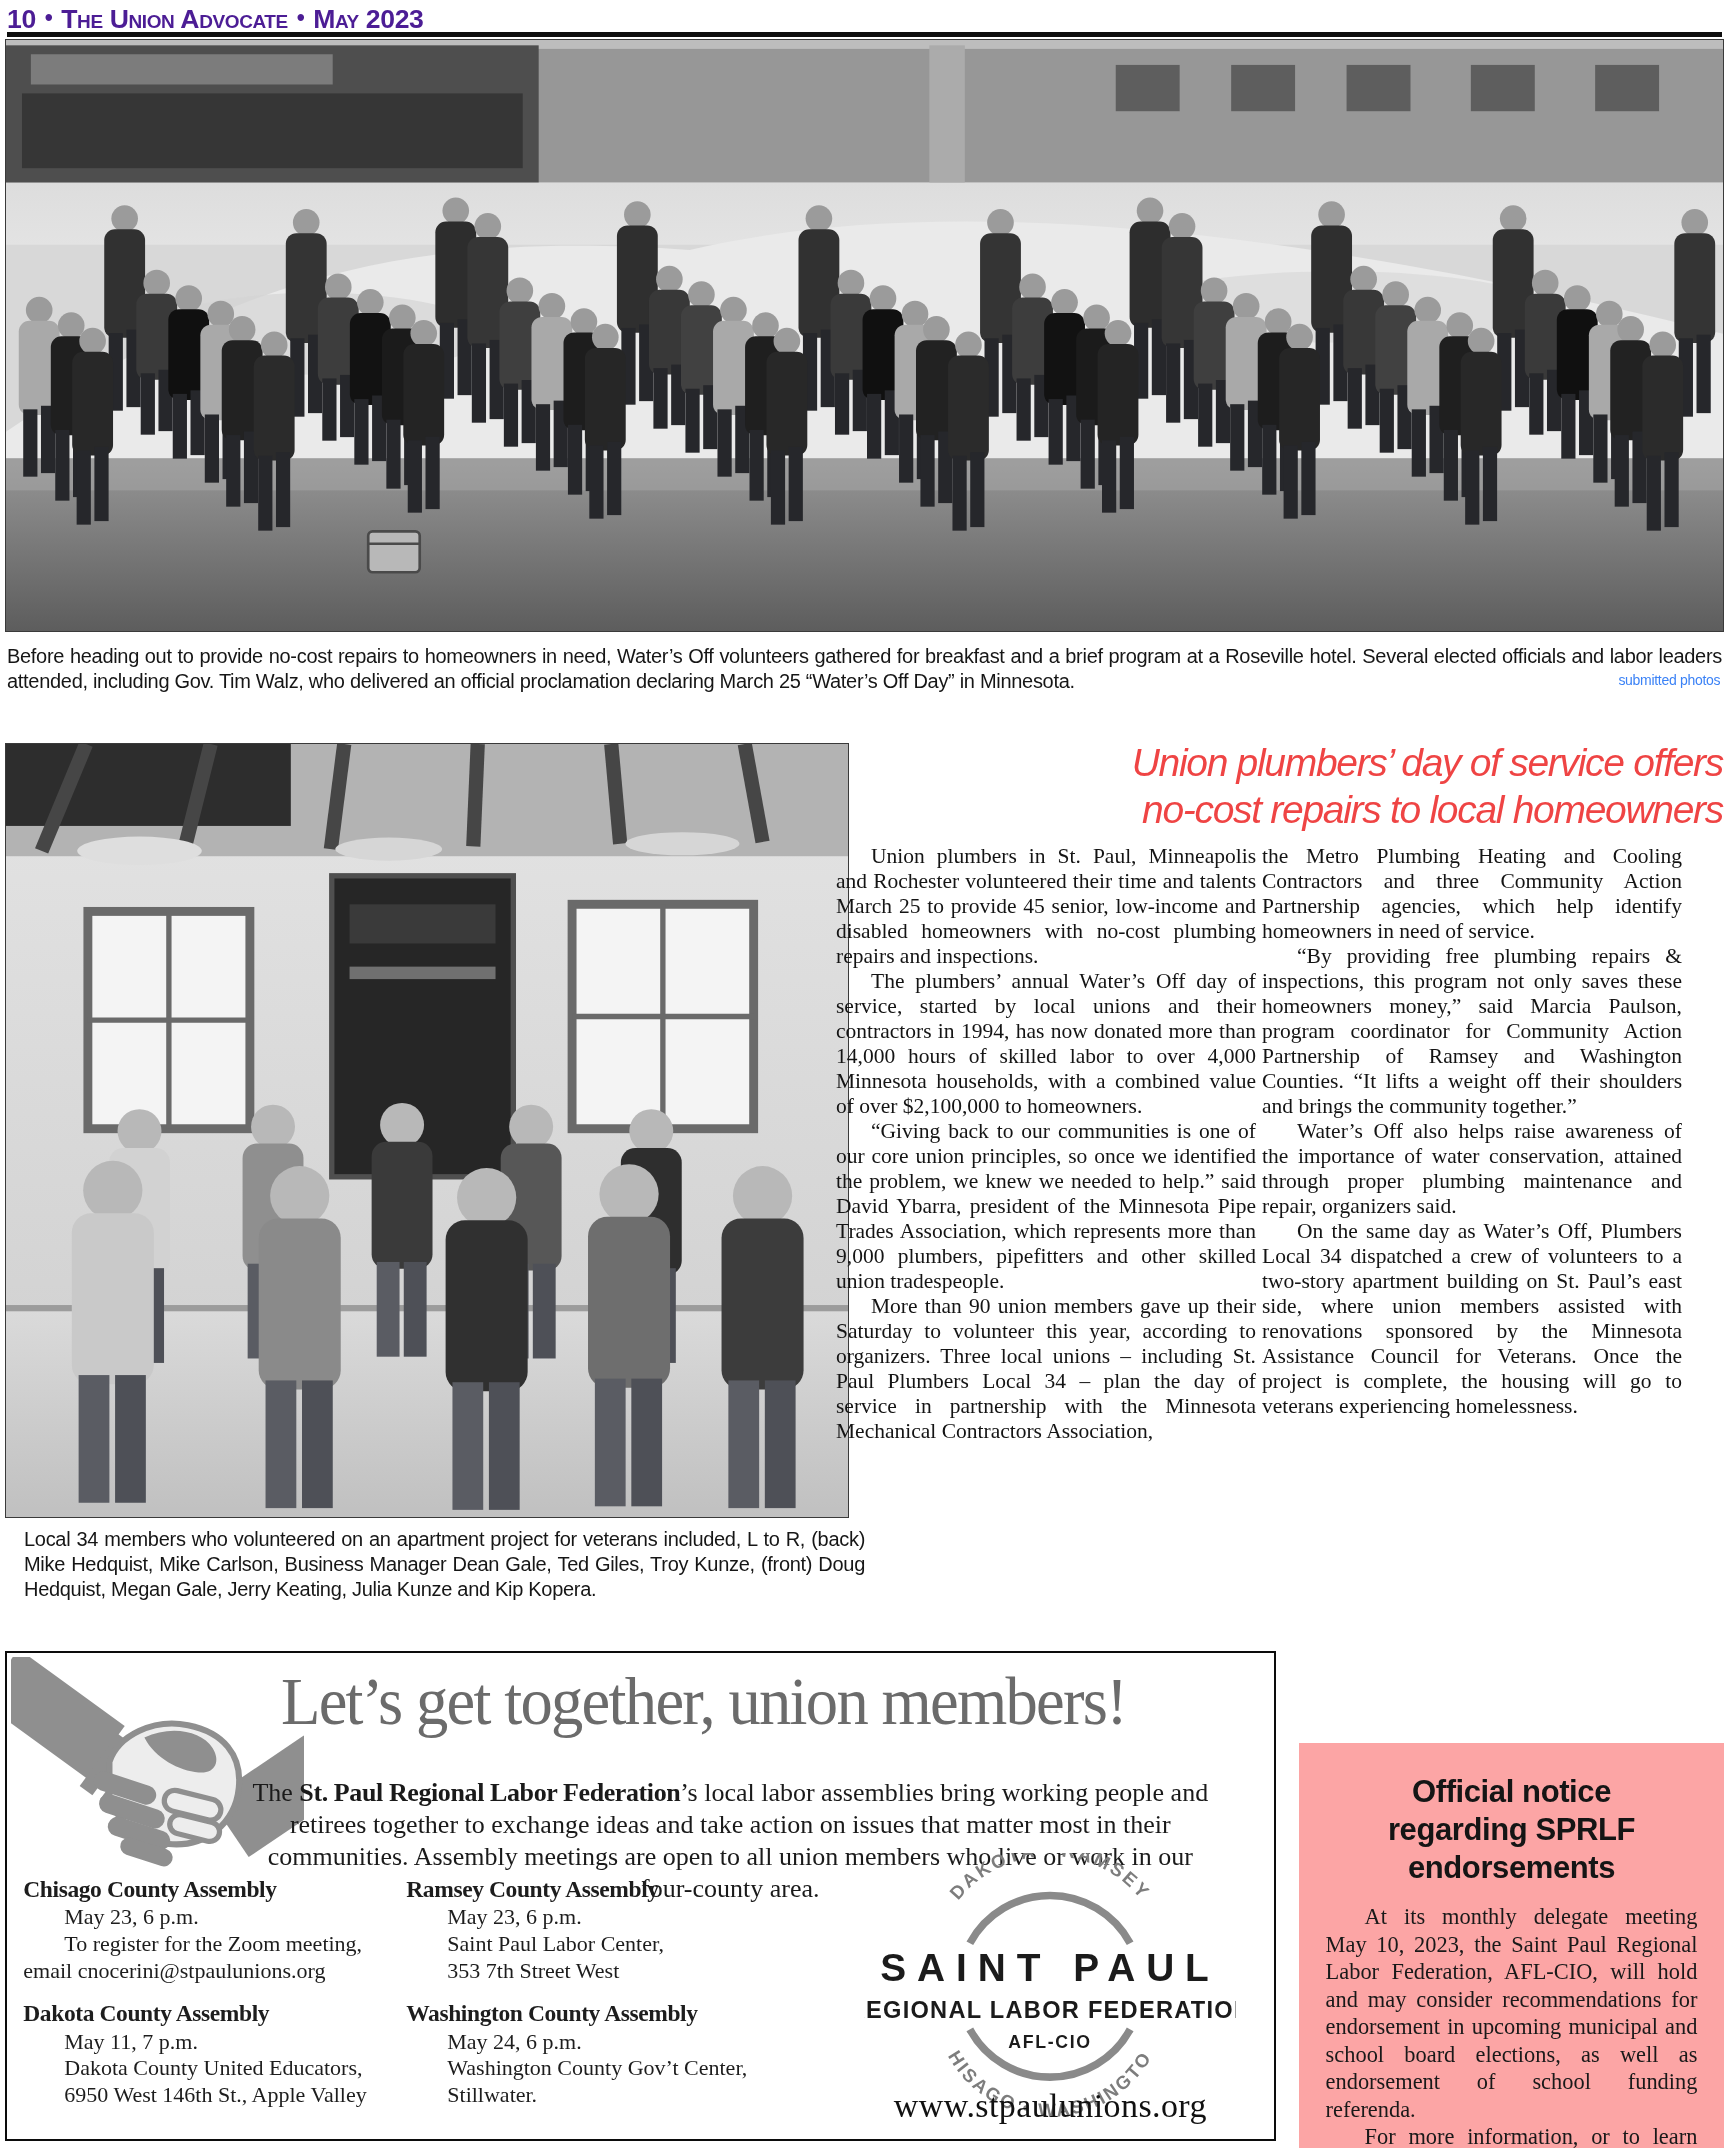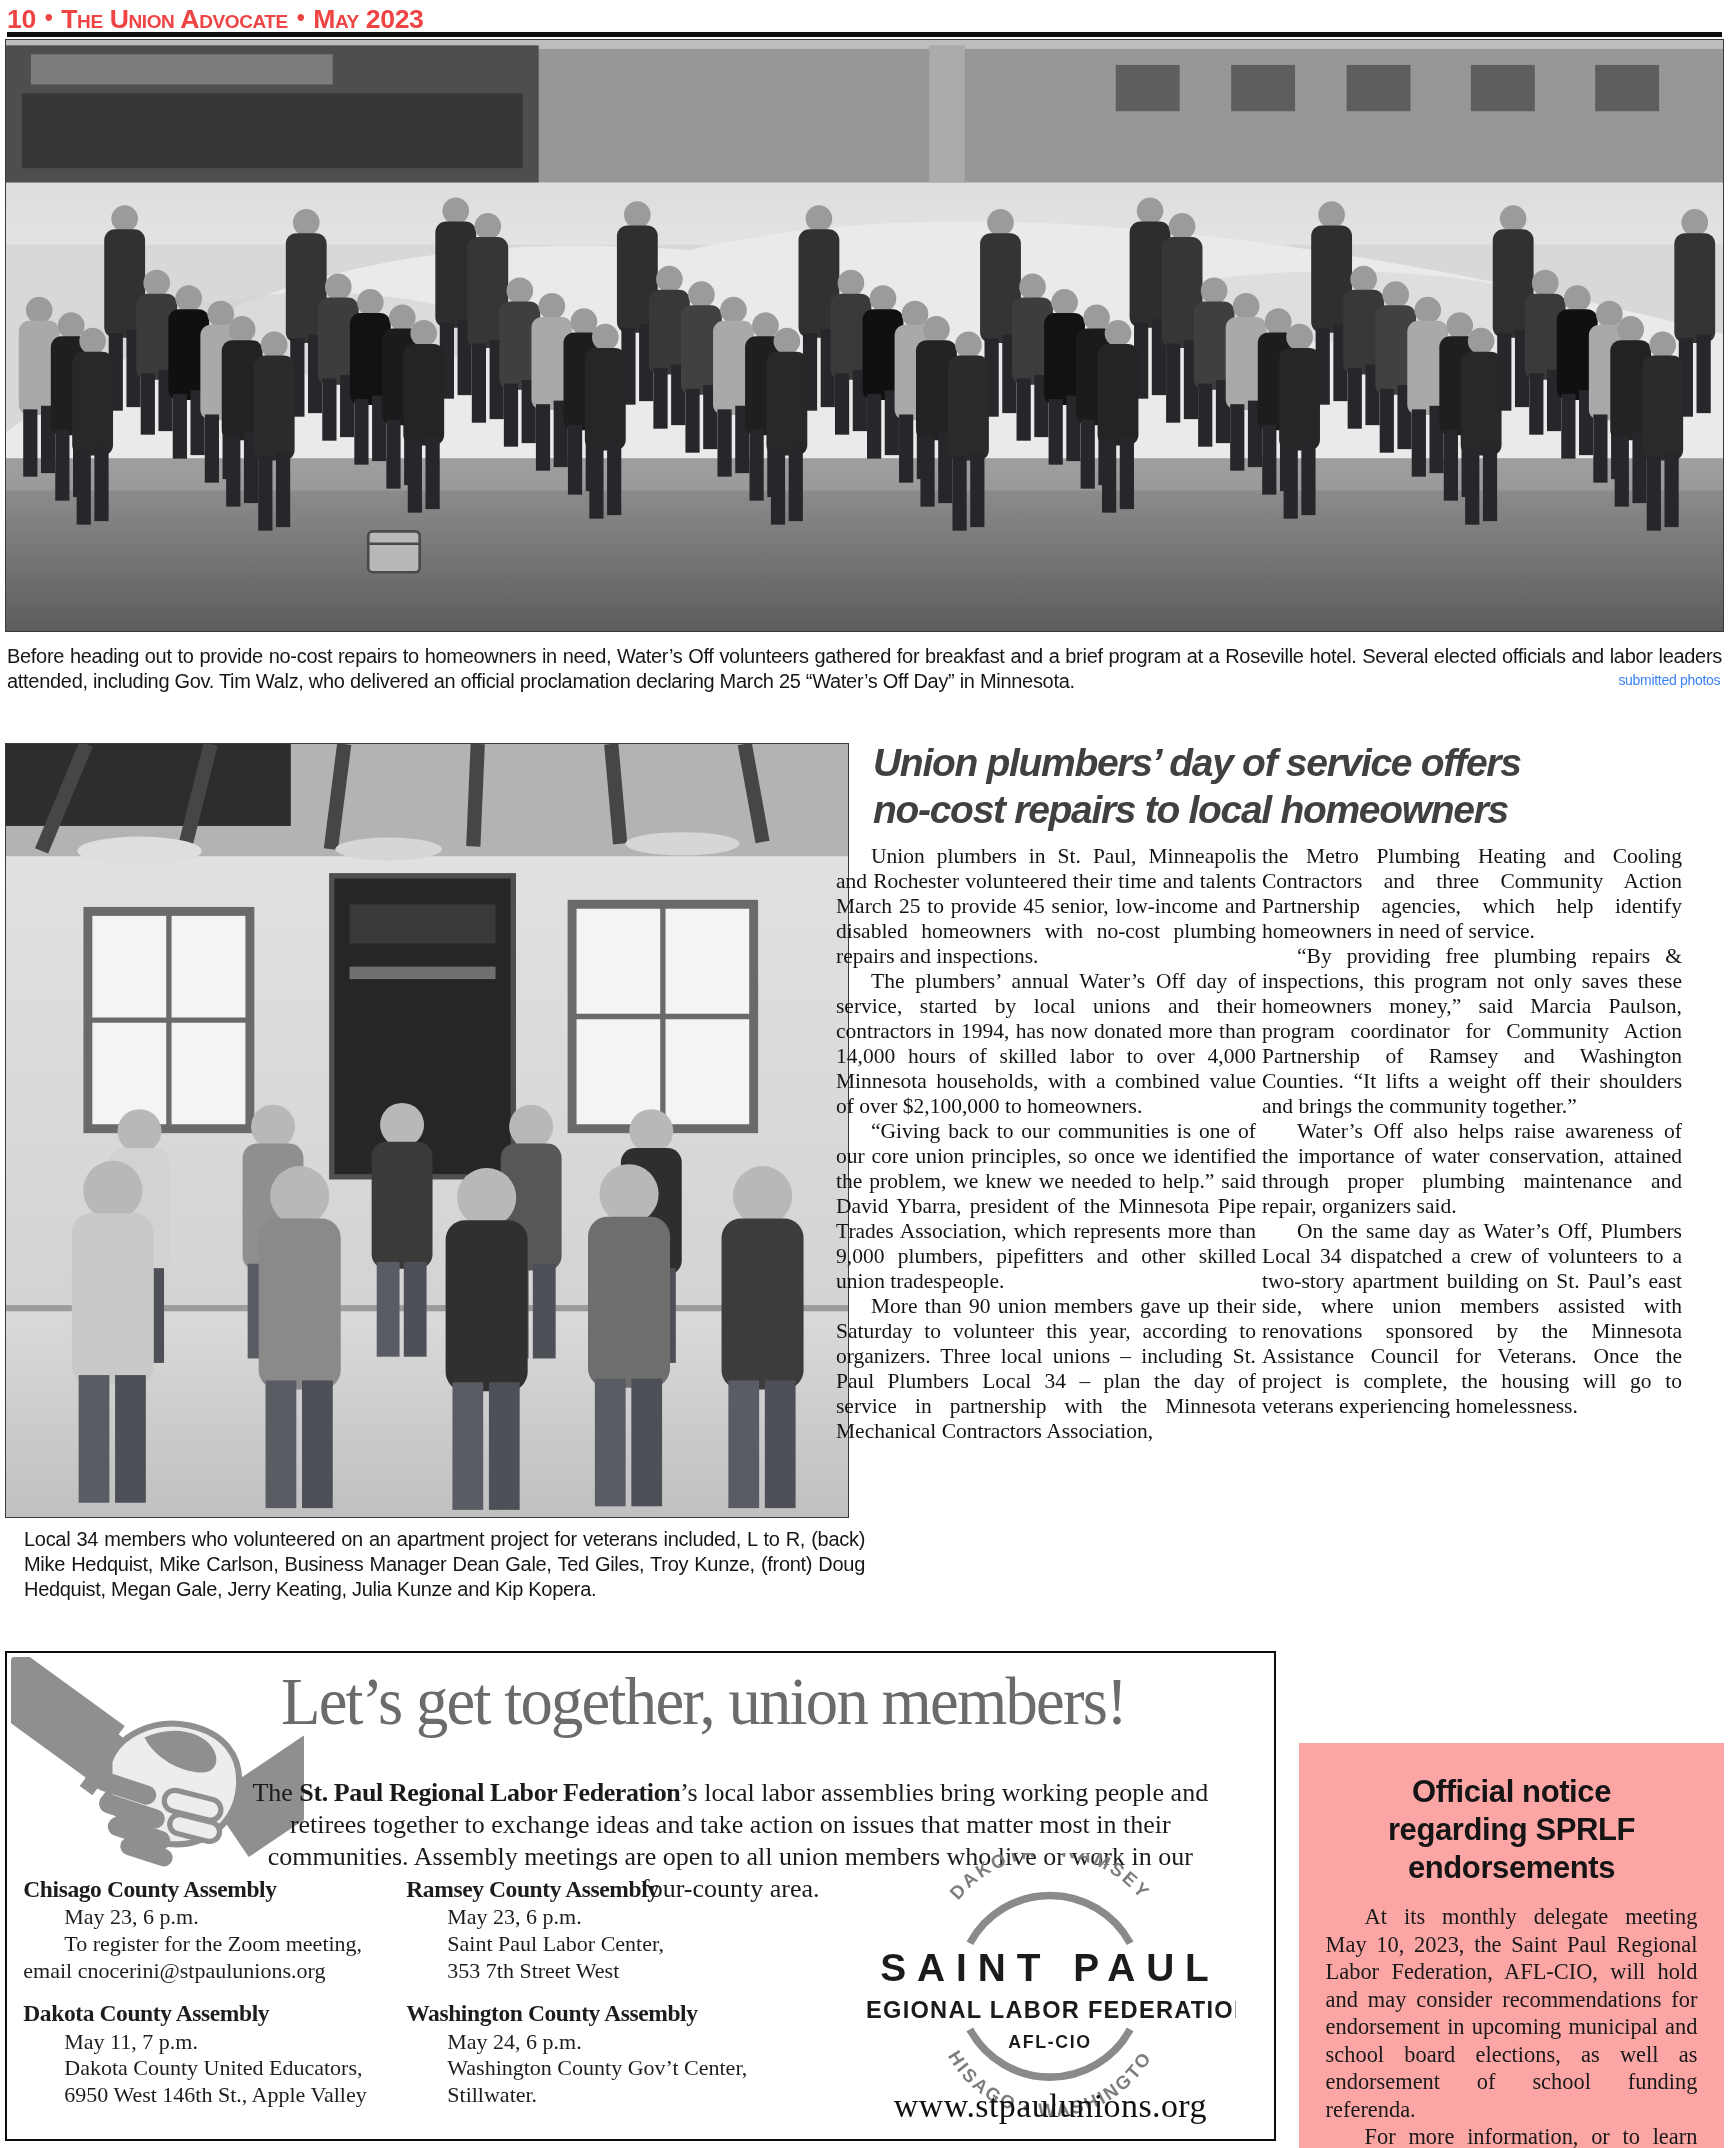--- a/index.html
+++ b/index.html
@@ -1,40 +1,40 @@
 <!DOCTYPE html>
 <html style="font-size:14px"><head>
 <meta charset="utf-8">
 <style>
   html,body{margin:0;padding:0;background:#ffffff;}
   body{width:1729px;height:2148px;position:relative;font-family:"Liberation Serif",serif;color:#111;overflow:hidden;}
 
   
   .masthead{position:absolute;left:7px;top:3.5px;right:7px;height:28px;border-bottom:5.3px solid #0e0e0e;
-    font-family:"Liberation Sans",sans-serif;font-weight:bold;font-size:26.6px;letter-spacing:-0.4px;color:#ef4444;}
+    font-family:"Liberation Sans",sans-serif;font-weight:bold;font-size:26.6px;letter-spacing:-0.4px;color:#4c1d95;}
   .masthead .sc{font-variant:small-caps;}
   .masthead .dot{margin:0 8.9px;font-size:23px;vertical-align:1.8px;}
 
   
   .photo{position:absolute;border:1.8px solid #3a3a3a;background:#d8d8d8;overflow:hidden;}
   #top-photo{left:5.3px;top:39px;width:1717px;height:591px;}
   #left-photo{left:5.3px;top:743px;width:842px;height:773px;}
   .photo svg{display:block;width:100%;height:100%;}
 
   
   .caption{position:absolute;font-family:"Liberation Sans",sans-serif;font-size:20px;line-height:25px;
     color:#161616;text-align:justify;letter-spacing:-0.3px;}
   #top-caption{left:7px;top:644px;width:1715px;}
   #top-caption .credit{position:absolute;right:1.8px;bottom:0.9px;font-size:14px;color:#3b82f6;background:#fff;padding-left:12.4px;}
   #left-caption{left:24px;top:1527px;width:841px;}
 
   
-  #headline{position:absolute;left:873px;top:739px;width:850px;text-align:left;
-    font-family:"Liberation Sans",sans-serif;font-style:italic;font-weight:700;font-size:39px;line-height:47px;
-    letter-spacing:-1.3px;color:#404040;}
+  #headline{position:absolute;left:873px;top:739px;width:850px;text-align:right;
+    font-family:"Liberation Sans",sans-serif;font-style:italic;font-weight:400;font-size:39px;line-height:47px;
+    letter-spacing:-1.3px;color:#ef4444;}
   #article-cols{position:absolute;left:836px;top:844px;width:846px;display:flex;gap:6px;}
   .acol{flex:1;font-size:21.5px;line-height:25px;text-align:justify;color:#141414;}
   .acol p{margin:0;text-indent:35px;}
   #col2 p:first-child{text-indent:0;}
 
   
   #ad-box{position:absolute;left:5.3px;top:1651px;width:1271px;height:490px;border:2.7px solid #0c0c0c;
     box-sizing:border-box;background:#fff;}
   #handshake{position:absolute;left:3.5px;top:3.5px;width:293px;height:236px;}
   #ad-headline{position:absolute;left:133px;right:7px;top:8.9px;text-align:center;

